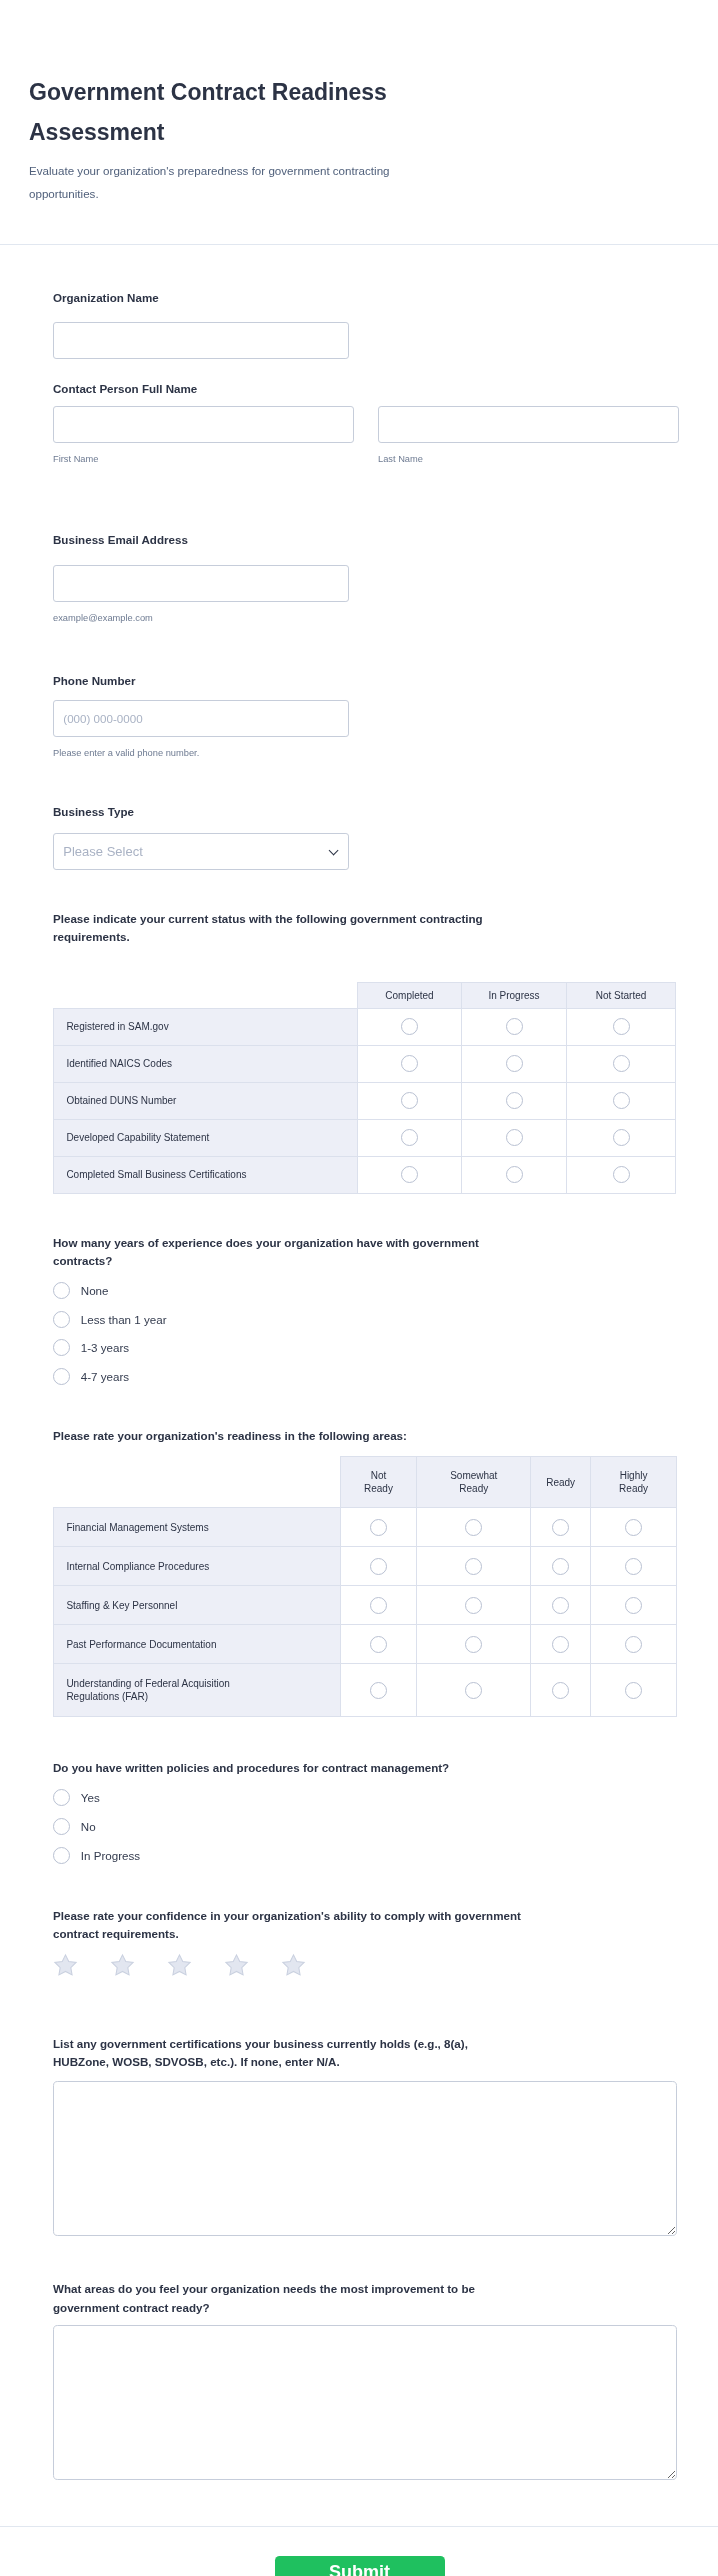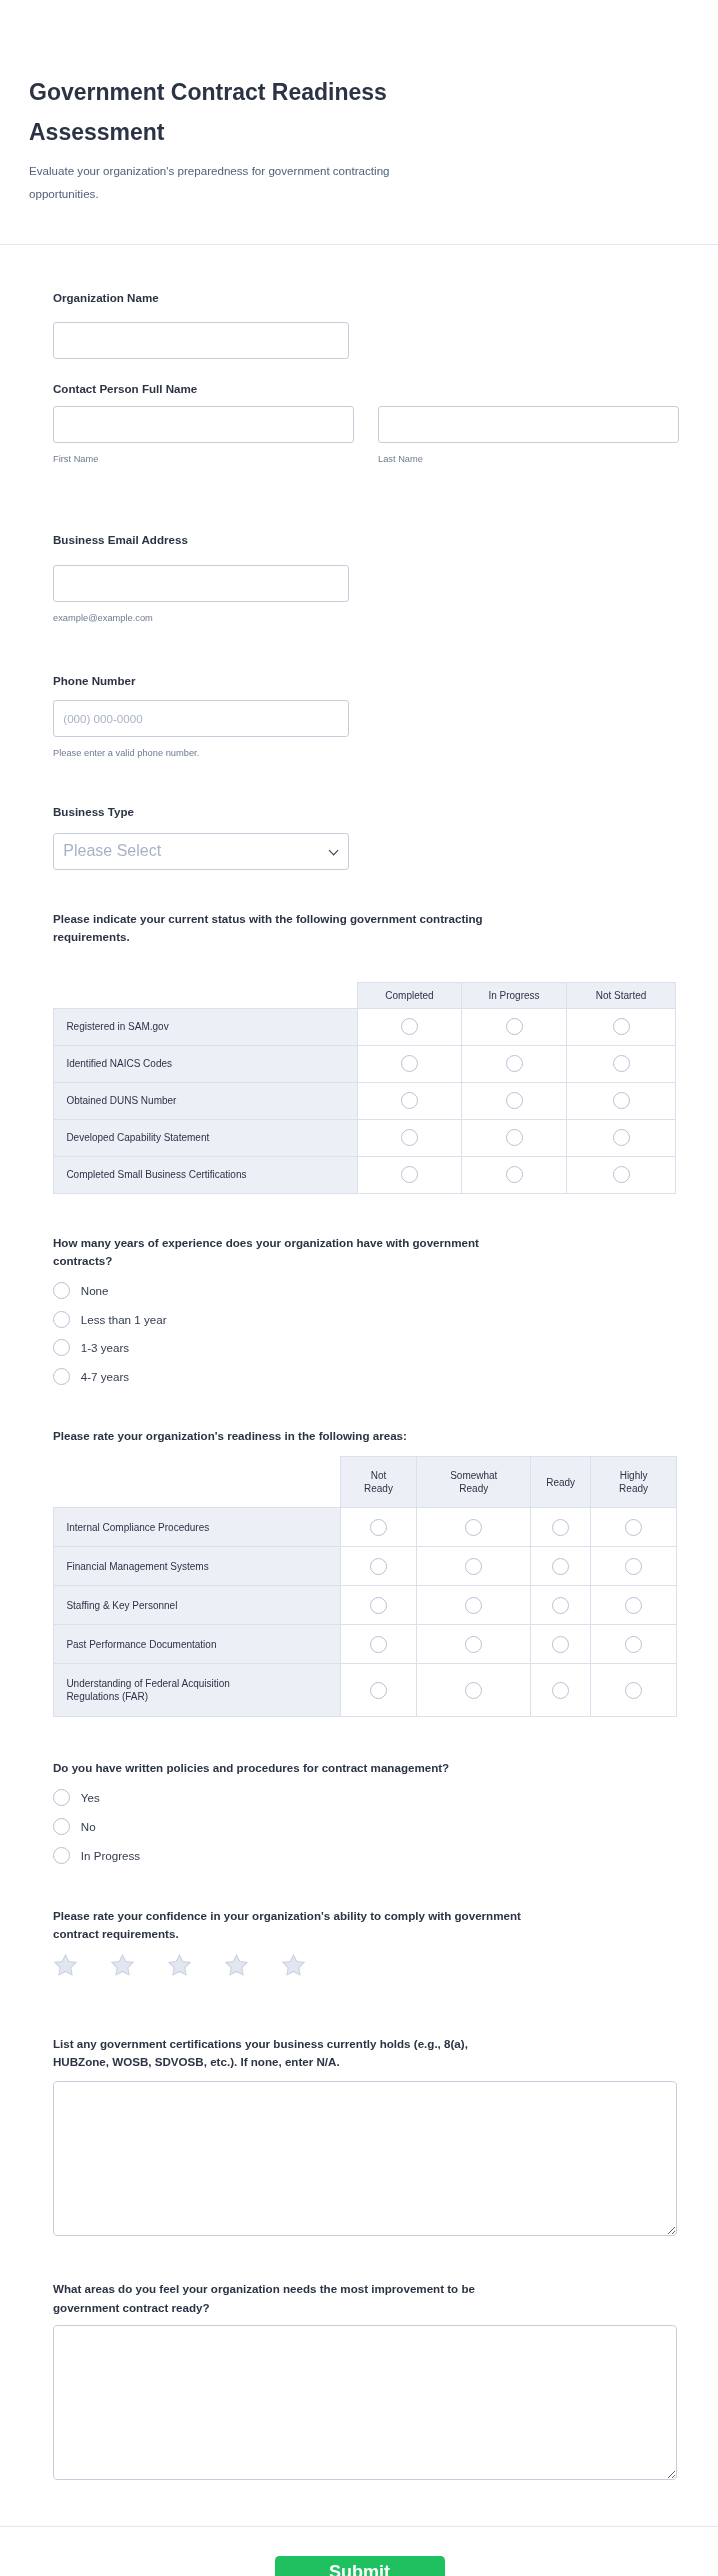--- a/index.html
+++ b/index.html
@@ -76,21 +76,21 @@
     height: 37px;
     border: 0.8px solid #c6cdda;
     border-radius: 3.1px;
     display: flex;
     align-items: center;
     justify-content: space-between;
     padding: 0 12.4px 0 9.3px;
     cursor: pointer;
     background: #fff;
   }
-  .select-placeholder { font-size: 16px; color: #a9b2c4; }
+  .select-placeholder { font-size: 13px; color: #a9b2c4; }
   .chevron {
     width: 7px; height: 7px;
     border-right: 1.5px solid #2c3345;
     border-bottom: 1.5px solid #2c3345;
     transform: rotate(45deg) translateY(-1.5px);
   }
 
   
   .matrix {
     border-collapse: collapse;
@@ -330,28 +330,28 @@
 Ready</th>
         <th class="preline">Somewhat
 Ready</th>
         <th class="preline">Ready</th>
         <th class="preline">Highly
 Ready</th>
       </tr>
     </thead>
     <tbody>
       <tr>
+        <th class="rowlabel">Financial Management Systems</th>
+        <td><span class="radio"></span></td>
+        <td><span class="radio"></span></td>
+        <td><span class="radio"></span></td>
+        <td><span class="radio"></span></td>
+      </tr>
+      <tr>
         <th class="rowlabel">Internal Compliance Procedures</th>
-        <td><span class="radio"></span></td>
-        <td><span class="radio"></span></td>
-        <td><span class="radio"></span></td>
-        <td><span class="radio"></span></td>
-      </tr>
-      <tr>
-        <th class="rowlabel">Financial Management Systems</th>
         <td><span class="radio"></span></td>
         <td><span class="radio"></span></td>
         <td><span class="radio"></span></td>
         <td><span class="radio"></span></td>
       </tr>
       <tr>
         <th class="rowlabel">Staffing &amp; Key Personnel</th>
         <td><span class="radio"></span></td>
         <td><span class="radio"></span></td>
         <td><span class="radio"></span></td>

